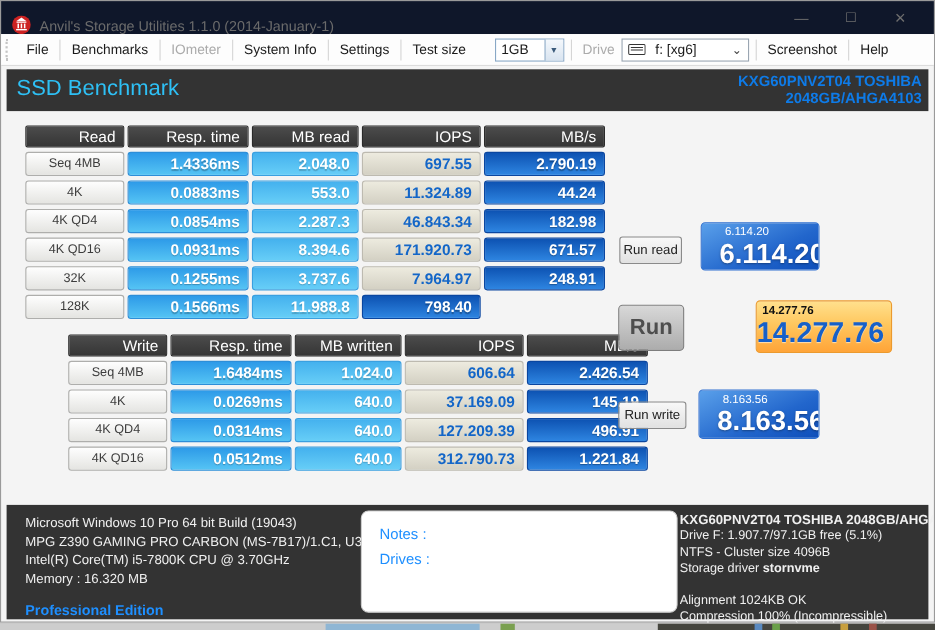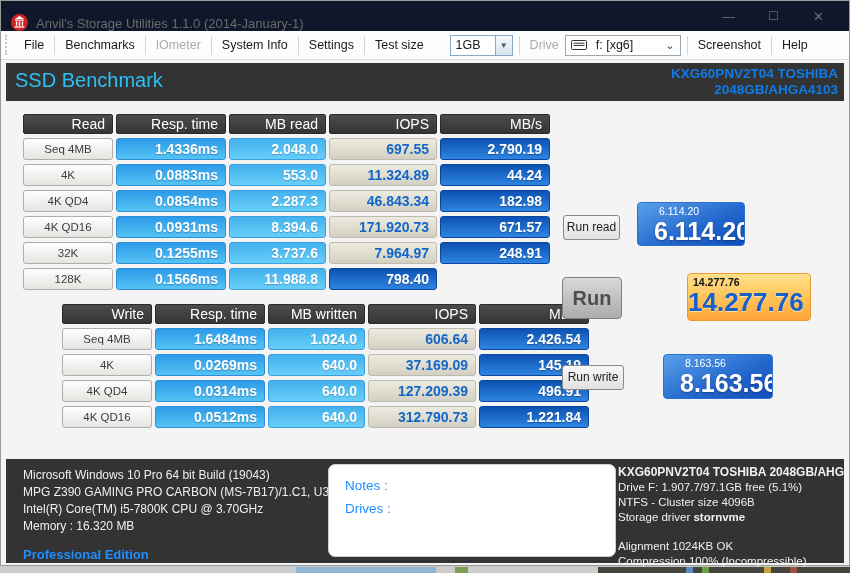--- a/index.html
+++ b/index.html
@@ -75,21 +75,21 @@
                    background:linear-gradient(#d8d8d8,#acacac); border-color:#7d7d7d;
                    font-size:20px; font-weight:bold; color:#4e4e4e; border-radius:4px; }
   .score { position:absolute; border-radius:4px; overflow:hidden; }
   .score .sm { font-size:10.5px; line-height:13px; padding:2px 0 0 5px; }
   .score .lg { font-size:25px; font-weight:bold; text-align:right; padding-right:7px;
                line-height:26px; }
   .score.blue { background:linear-gradient(155deg,#5aa0ea 0%,#2266cc 60%,#0f4fba 100%);
                 border:1px solid #2e6fd0; color:#fff;padding-left:16px; }
   .score.blue .lg { text-shadow:0 1px 2px rgba(0,0,0,.35); }
   .score.read-score  { left:636px; top:201px; width:108px; height:44px; }
-  .score.write-score { left:634px; top:353px; width:110px; height:45px;margin-left:28px; }
+  .score.write-score { left:634px; top:353px; width:110px; height:45px; }
   .score.orange { left:686px; top:272px; width:124px; height:48px;
                   background:linear-gradient(#ffe08d 0%,#ffc75e 45%,#ffa438 100%);
                   border:1px solid #eb9a2e; color:#111; }
   .score.orange .sm { font-weight:bold; }
   .score.orange .lg { color:#1760c8; text-shadow:0 1px 1px rgba(255,255,255,.6); font-size:26px; }
 
   
   .footer { position:absolute; left:5px; right:5px; top:458px; height:104px; background:#333333;
             color:#f0f0f0; }
   .sysinfo { position:absolute; left:17px; top:8px; font-size:12px; line-height:17px; }

